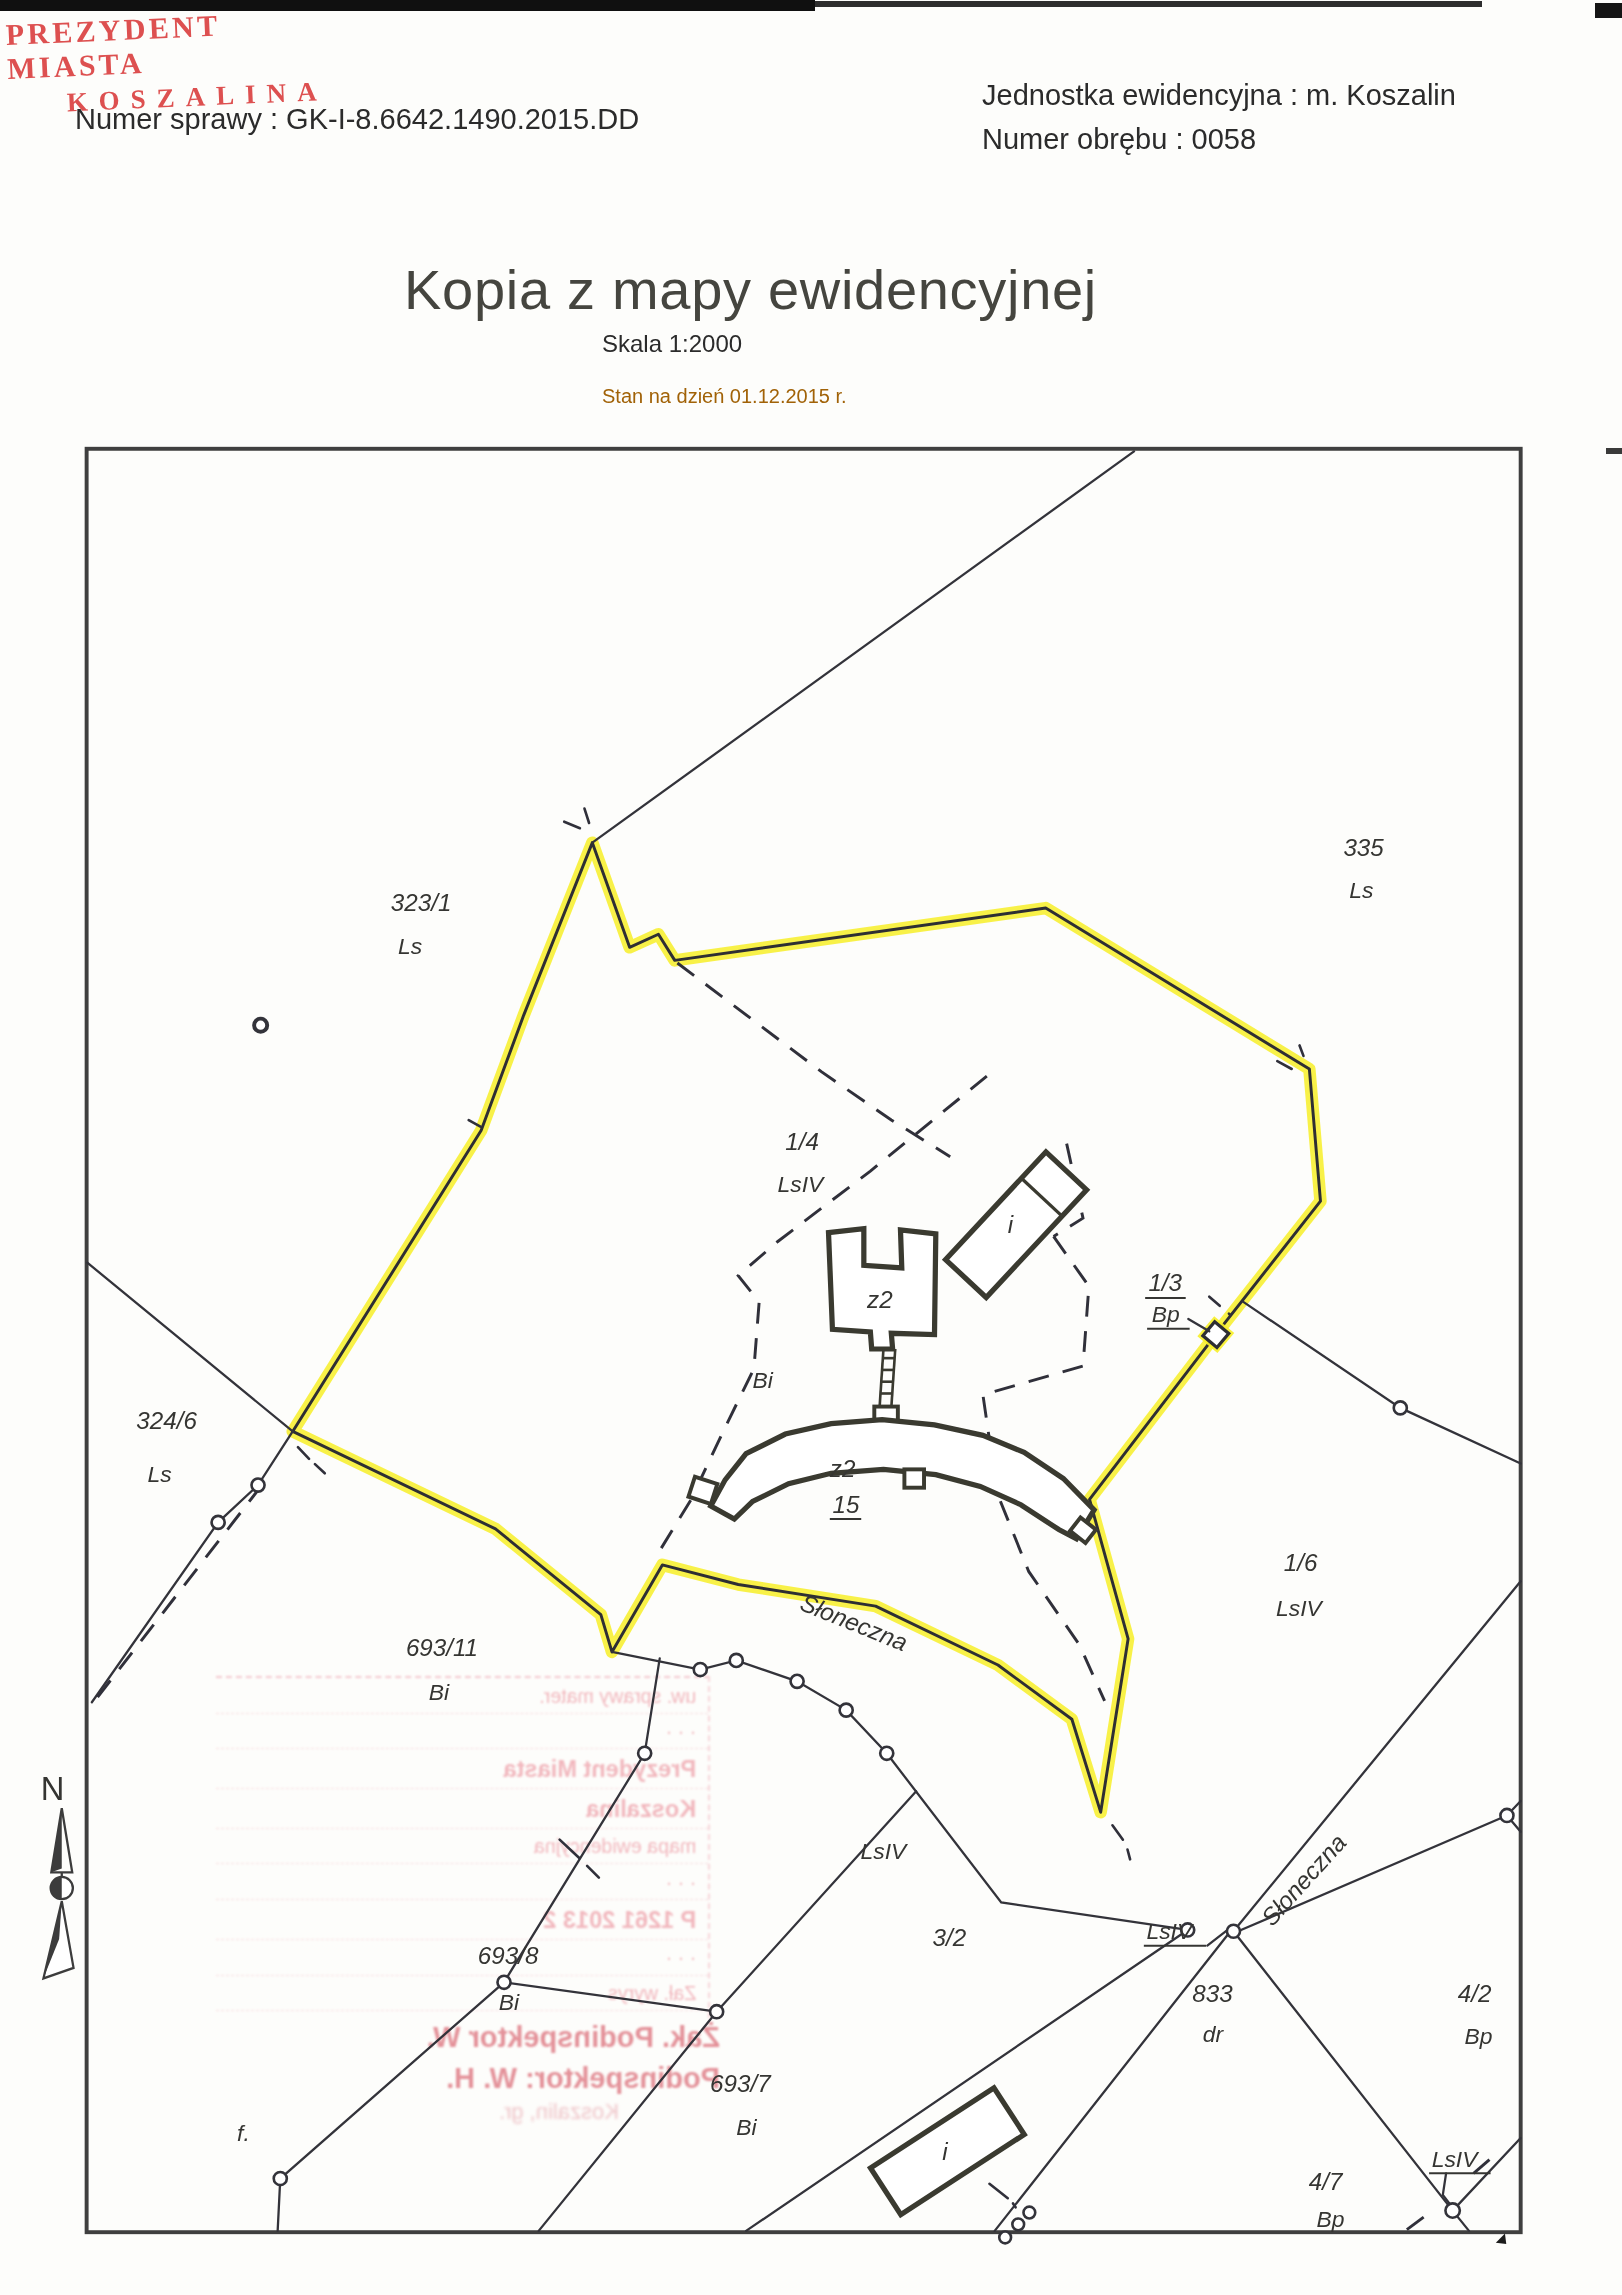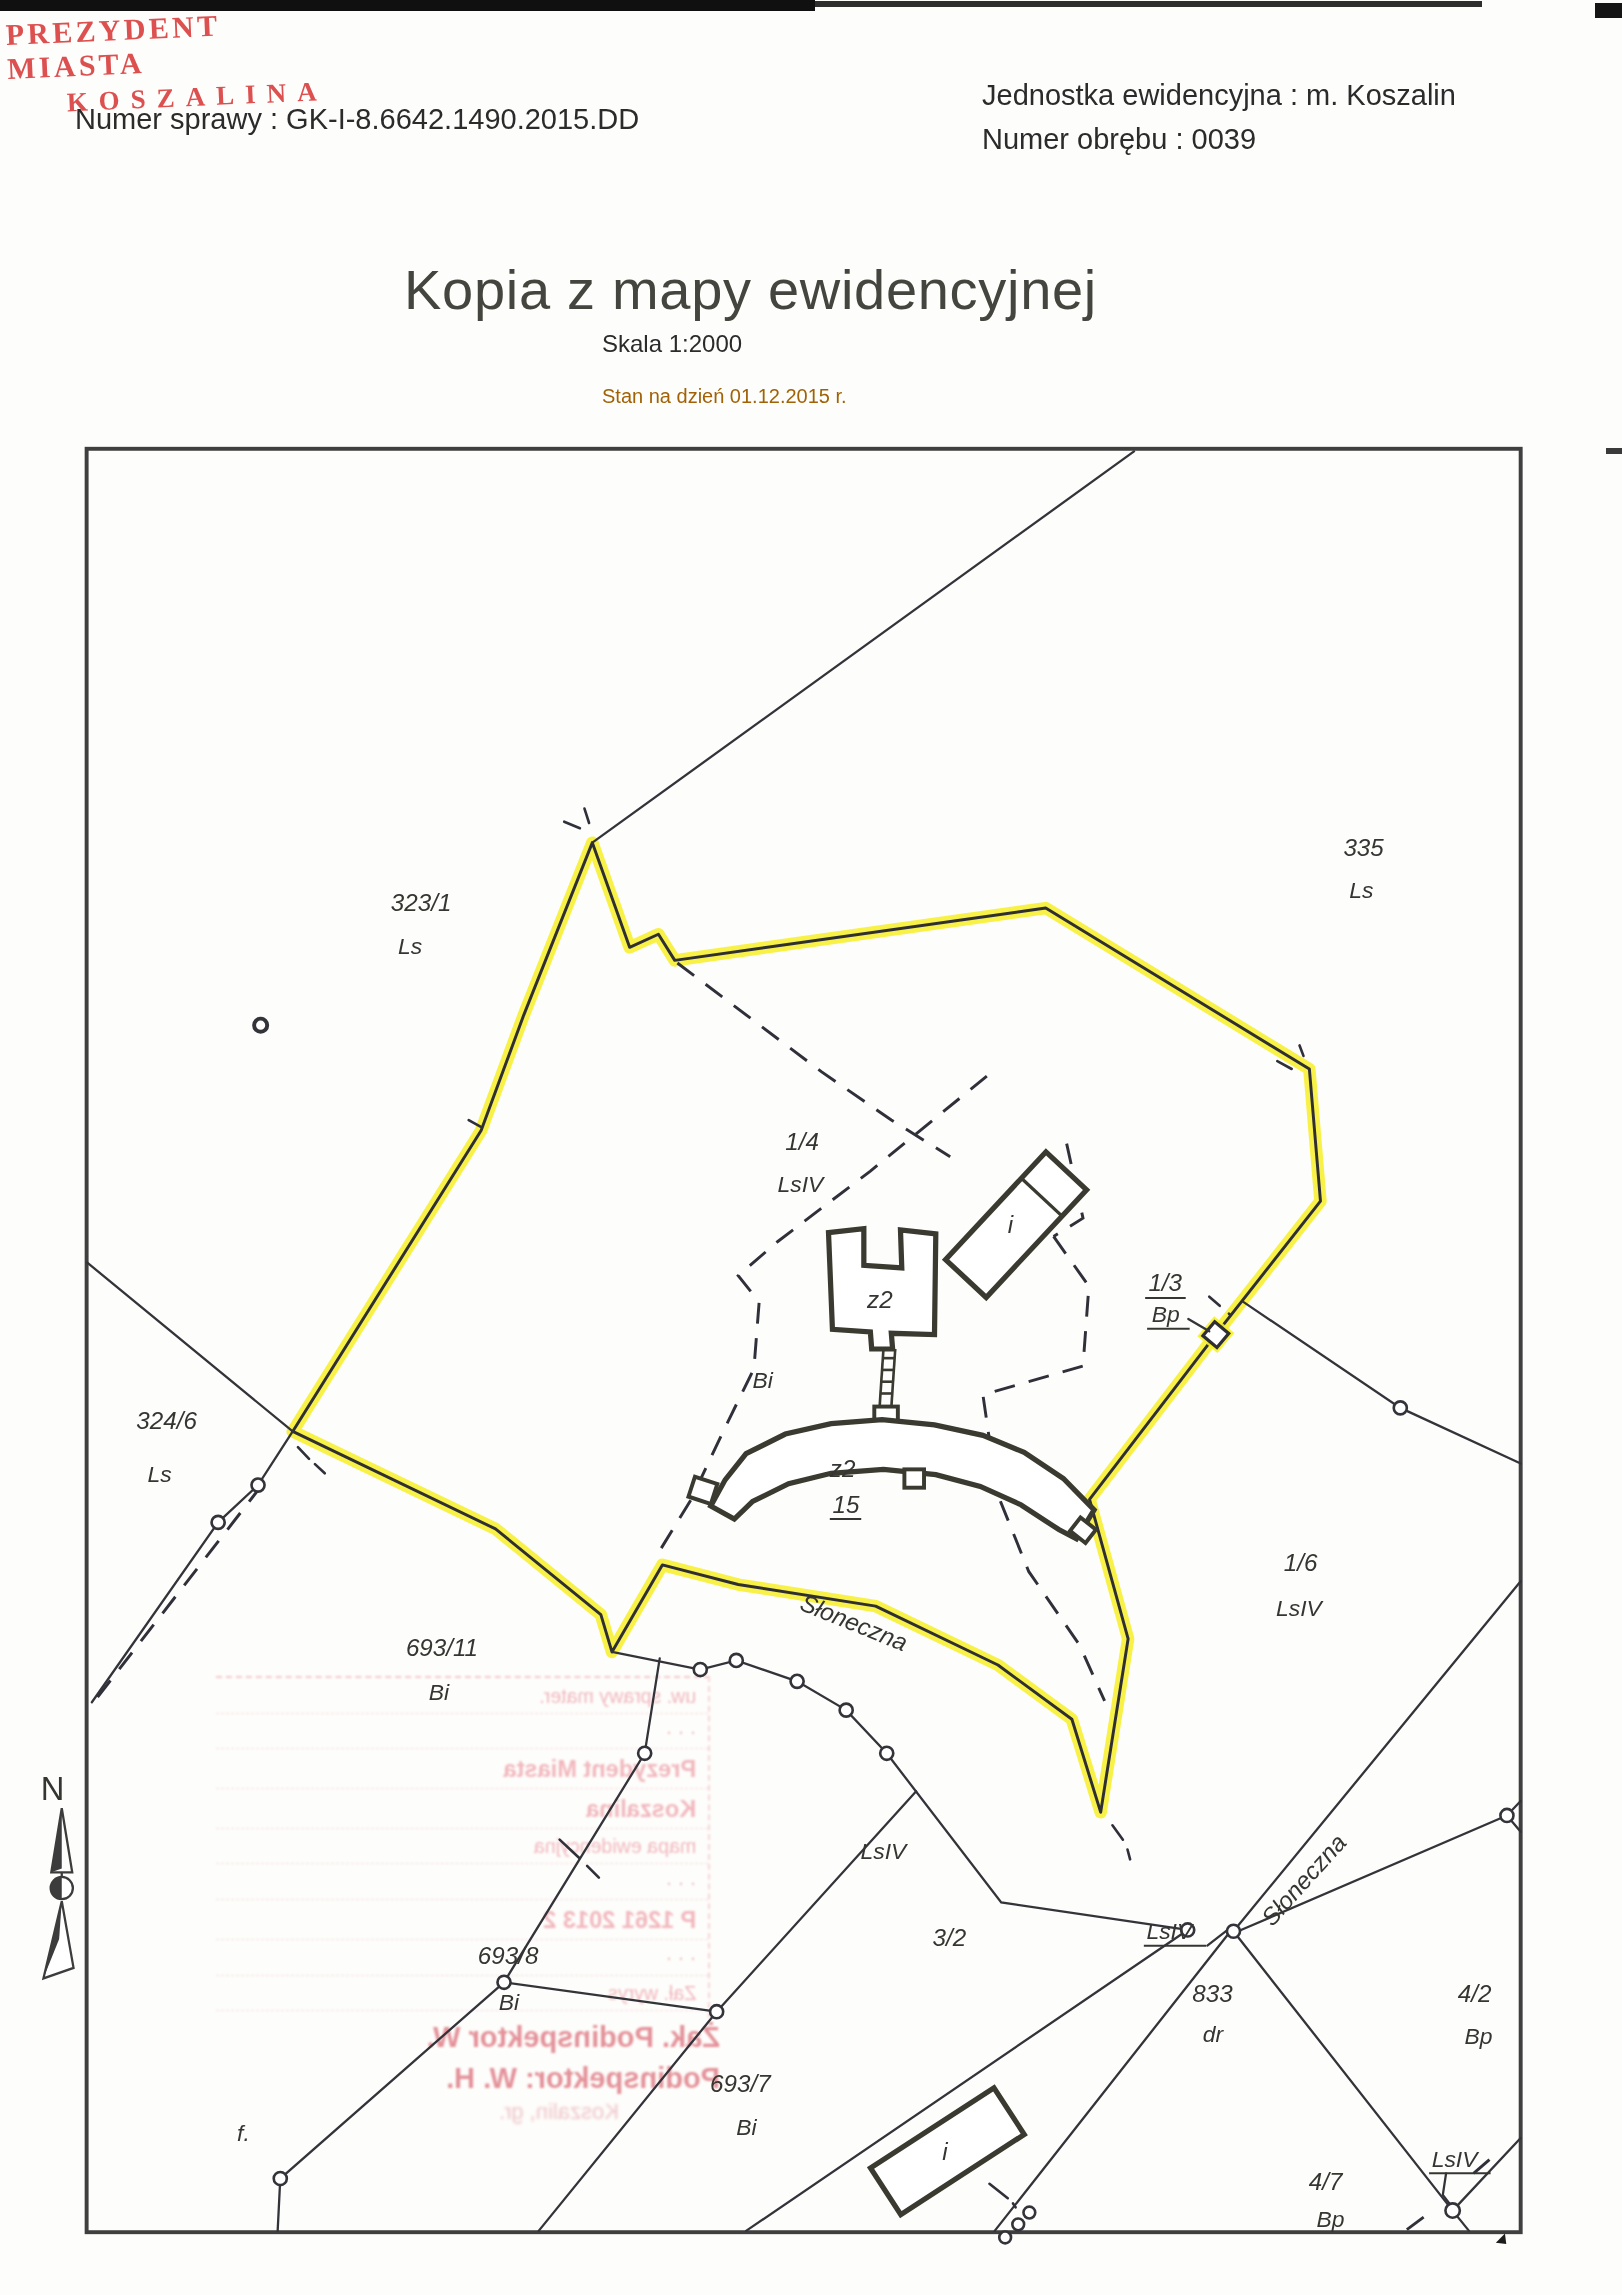--- a/index.html
+++ b/index.html
@@ -49,21 +49,21 @@
   <div class="abs scanbar2"></div>
   <div class="abs scanmark-tr"></div>
   <div class="abs scanmark-r"></div>
 
   <div class="abs redstamp">
     <div class="l1">PREZYDENT MIASTA</div>
     <div class="l2">KOSZALINA</div>
   </div>
   <div class="abs hdr case">Numer sprawy : GK-I-8.6642.1490.2015.DD</div>
   <div class="abs hdr junit">Jednostka ewidencyjna : m. Koszalin</div>
-  <div class="abs hdr obreb">Numer obrębu : 0039</div>
+  <div class="abs hdr obreb">Numer obrębu : 0058</div>
 
   <div class="abs title">Kopia z mapy ewidencyjnej</div>
   <div class="abs skala">Skala 1:2000</div>
   <div class="abs stan">Stan na dzień 01.12.2015 r.</div>
 
   <div class="abs stamp">
     <div class="row">uw. sprawy mater.</div>
     <div class="row">· · ·</div>
     <div class="row big">Prezydent Miasta</div>
     <div class="row big">Koszalina</div>

